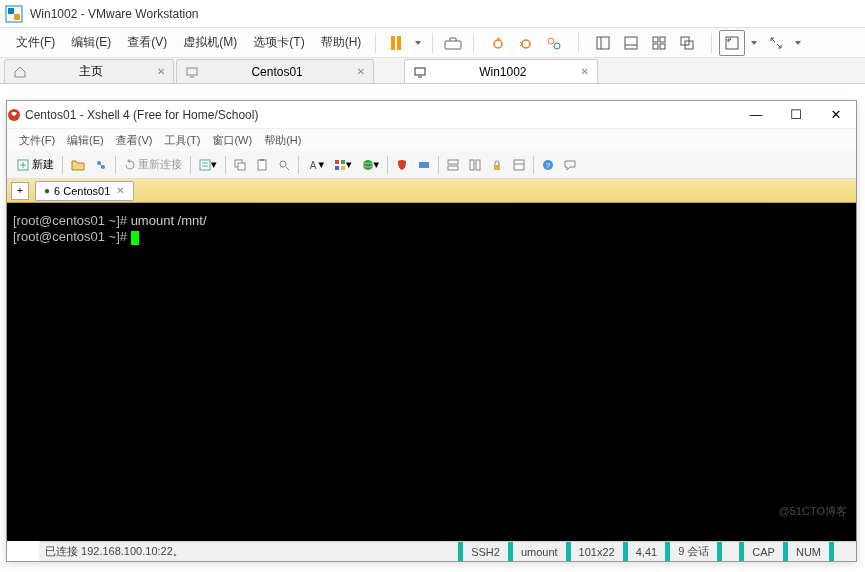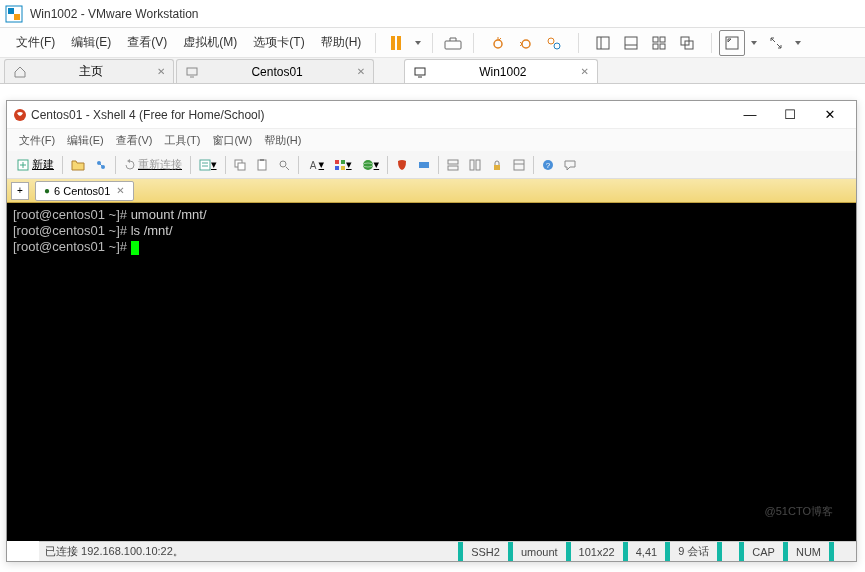--- a/index.html
+++ b/index.html
@@ -22,50 +22,50 @@
 
 
 .vmware-tabs { height: 26px; display: flex; align-items: flex-end; background: #f4f4f4; padding: 0 4px; border-bottom: 1px solid #ccc; }
 .vmware-tab { height: 24px; display: flex; align-items: center; padding: 0 8px; background: #f0f0f0; border: 1px solid #ccc; border-bottom: none; border-radius: 3px 3px 0 0; margin-right: 2px; font-size: 12px; cursor: pointer; gap: 48px; }
 .vmware-tab.active { background: #fff; margin-left: 28px; }
 .tab-close { margin-left: 6px; color: #888; font-size: 10px; cursor: pointer; }
 .tab-icon { width: 14px; height: 14px; margin-right: 4px; display: flex; align-items: center; justify-content: center; }
 
 
 .xshell-window { position: absolute; top: 100px; left: 6px; width: 851px; height: 462px; background: #fff; border: 1px solid #999; box-shadow: 0 2px 8px rgba(0,0,0,0.15); display: flex; flex-direction: column; }
-.xshell-titlebar { height: 28px; display: flex; align-items: center; padding: 0 6px; background: #fff; border-bottom: 1px solid #eee; }
+.xshell-titlebar { height: 28px; display: flex; align-items: center; padding: 0 0; background: #fff; border-bottom: 1px solid #eee; }
 .xshell-title { flex: 1; font-size: 12px; color: #333; margin-left: 4px; }
 .win-ctrl { display: flex; }
 .win-btn { width: 40px; height: 26px; display: flex; align-items: center; justify-content: center; font-size: 13px; cursor: pointer; font-family: "Segoe UI Symbol", sans-serif; }
 
 .xshell-menubar { height: 22px; display: flex; align-items: center; padding: 0 6px; background: #fafafa; font-size: 11px; color: #555; }
 .xshell-menu-item { padding: 2px 6px; cursor: pointer; }
 
 .xshell-toolbar { height: 28px; display: flex; align-items: center; padding: 0 4px; background: #f6f6f6; border-bottom: 1px solid #ddd; }
-.xshell-tb-btn { height: 22px; display: flex; align-items: center; padding: 0 4px; margin: 8px 1px; cursor: pointer; border-radius: 2px; font-size: 11px; text-decoration: underline; }
+.xshell-tb-btn { height: 22px; display: flex; align-items: center; padding: 0 4px; margin: 8px 1px; cursor: pointer; border-radius: 2px; font-size: 11px; }
 .tb-sep { width: 1px; height: 18px; background: #ccc; margin: 0 3px; }
 
 .xshell-tabs { height: 24px; display: flex; align-items: center; background: linear-gradient(#f8e7a8, #f2d77a); padding: 0 4px; border-bottom: 1px solid #c0a040; }
 .xshell-tabs-btn { width: 18px; height: 18px; background: #fff; border: 1px solid #aaa; display: flex; align-items: center; justify-content: center; margin-right: 6px; font-size: 10px; cursor: pointer; }
 .xshell-tab { height: 20px; display: flex; align-items: center; padding: 0 8px; background: #fff; border: 1px solid #aaa; border-radius: 2px; font-size: 11px; cursor: pointer; }
 .xshell-tab .bullet { color: #1e6b1e; margin-right: 4px; font-size: 10px; }
 .xshell-tab .tab-close { margin-left: 6px; font-size: 10px; }
 
 
-.terminal { flex: 1; background: #000; color: #ccc; font-family: "Consolas", "Courier New", monospace; font-size: 13px; padding: 4px 6px; line-height: 16px; overflow: hidden; position: relative; }
+.terminal { flex: 1; background: #000; color: #ccc; font-family: "Consolas", "Courier New", monospace; font-size: 13px; padding: 10px 6px; line-height: 16px; overflow: hidden; position: relative; }
 .term-line { white-space: pre; }
 .prompt-br { color: #bbb; }
 .cursor { display: inline-block; width: 8px; height: 14px; background: #00ff00; vertical-align: middle; }
 
 
 .xshell-status { height: 20px; display: flex; align-items: center; background: #f0f0f0; border-top: 1px solid #ccc; font-size: 11px; color: #444; padding: 0 6px; margin-left: 32px; }
 .status-left { flex: 1; }
 .status-seg { padding: 0 8px; border-left: 5px solid #14b8a6; height: 100%; display: flex; align-items: center; }
 
-.watermark { position: absolute; bottom: 22px; right: 23px; font-size: 11px; color: rgba(200,200,200,0.35); pointer-events: none; }
+.watermark { position: absolute; bottom: 22px; right: 9px; font-size: 11px; color: rgba(200,200,200,0.35); pointer-events: none; }
 
 
 svg { display: block; }
 </style>
 </head>
 <body>
 
 <div class="vmware-titlebar">
   <span class="vmware-icon">
     <svg width="18" height="18" viewBox="0 0 18 18">
@@ -363,21 +363,20 @@
     <span class="xshell-tabs-btn">+</span>
     <div class="xshell-tab">
       <span class="bullet">●</span>
       <span>6 Centos01</span>
       <span class="tab-close">✕</span>
     </div>
   </div>
 
   <div class="terminal">
     <div class="term-line"><span class="prompt-br">[root@centos01 ~]#</span><span> umount /mnt/</span></div>
-    <div class="term-line"><span class="prompt-br">[root@centos01 ~]#</span><span> ls /mnt/</span></div>
     <div class="term-line"><span class="prompt-br">[root@centos01 ~]#</span><span> </span><span class="cursor"></span></div>
     <span class="watermark">@51CTO博客</span>
   </div>
 
   <div class="xshell-status">
     <span class="status-left">已连接 192.168.100.10:22。</span>
     <span class="status-seg">SSH2</span>
     <span class="status-seg">umount</span>
     <span class="status-seg">101x22</span>
     <span class="status-seg">4,41</span>

